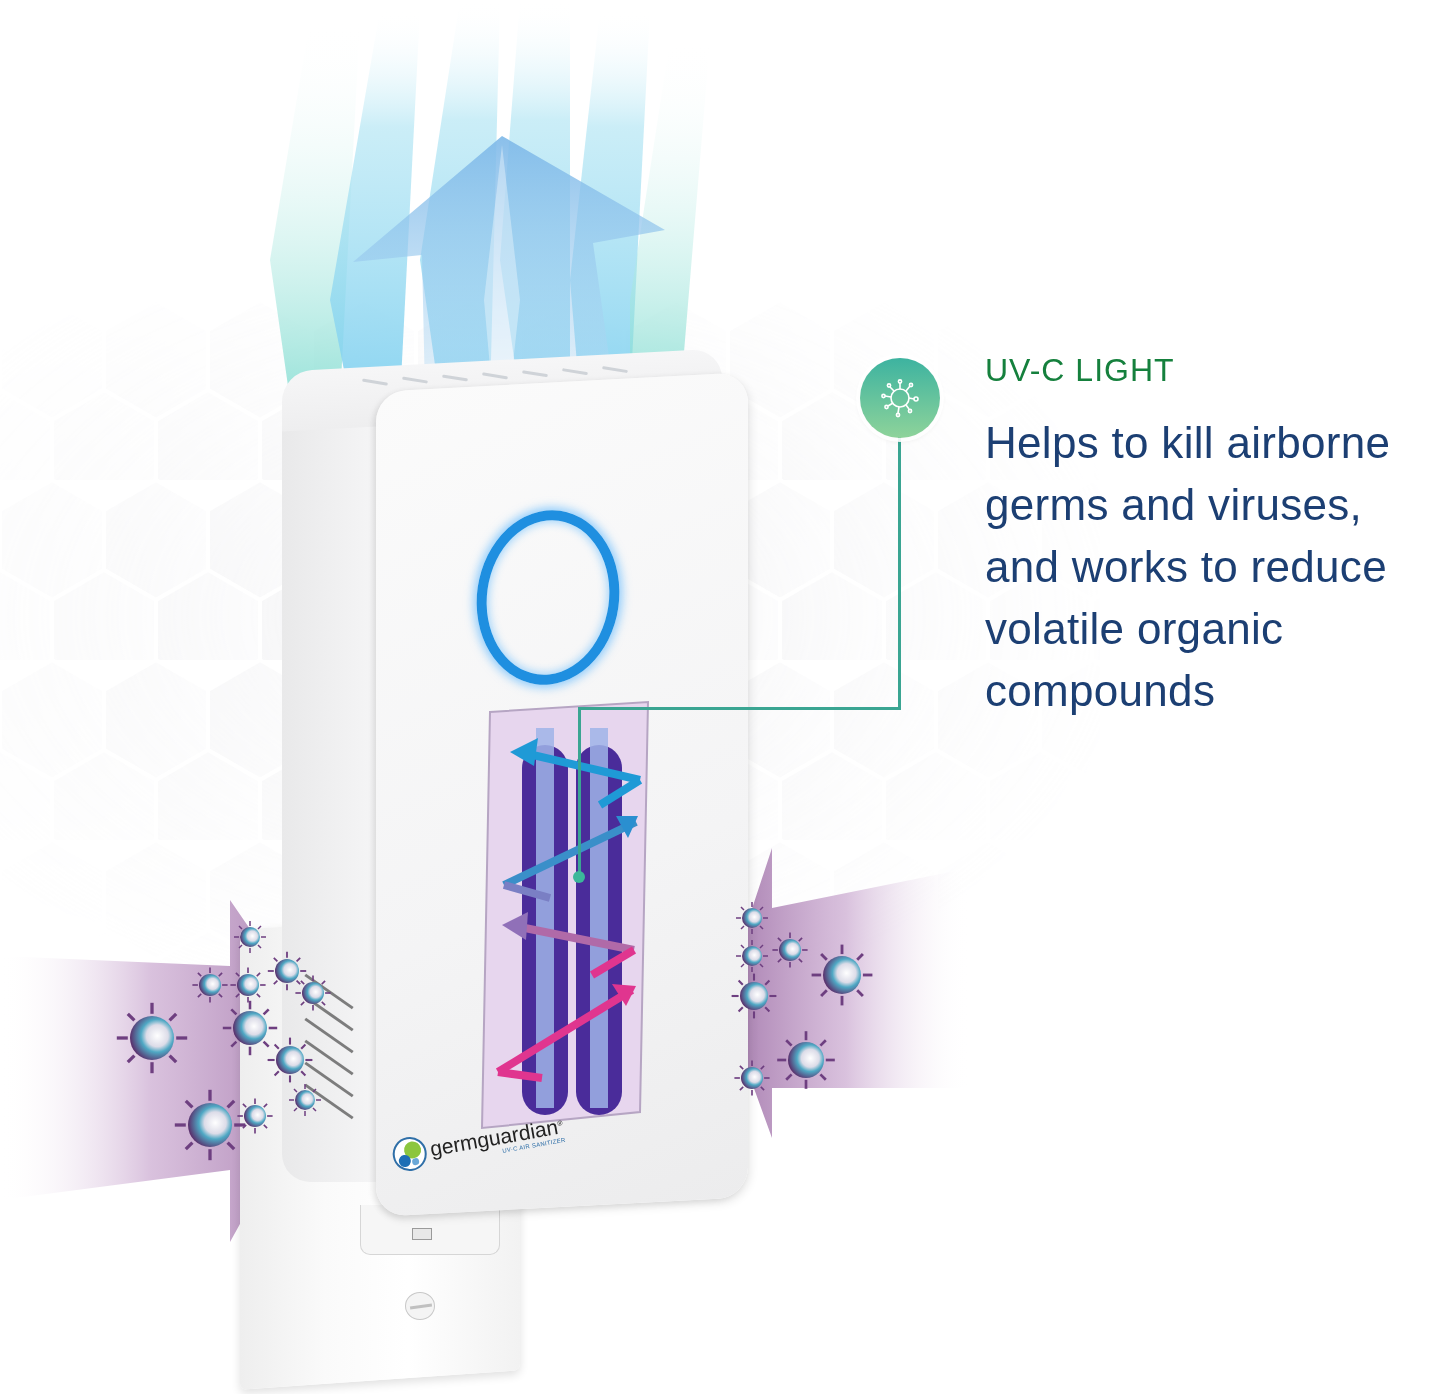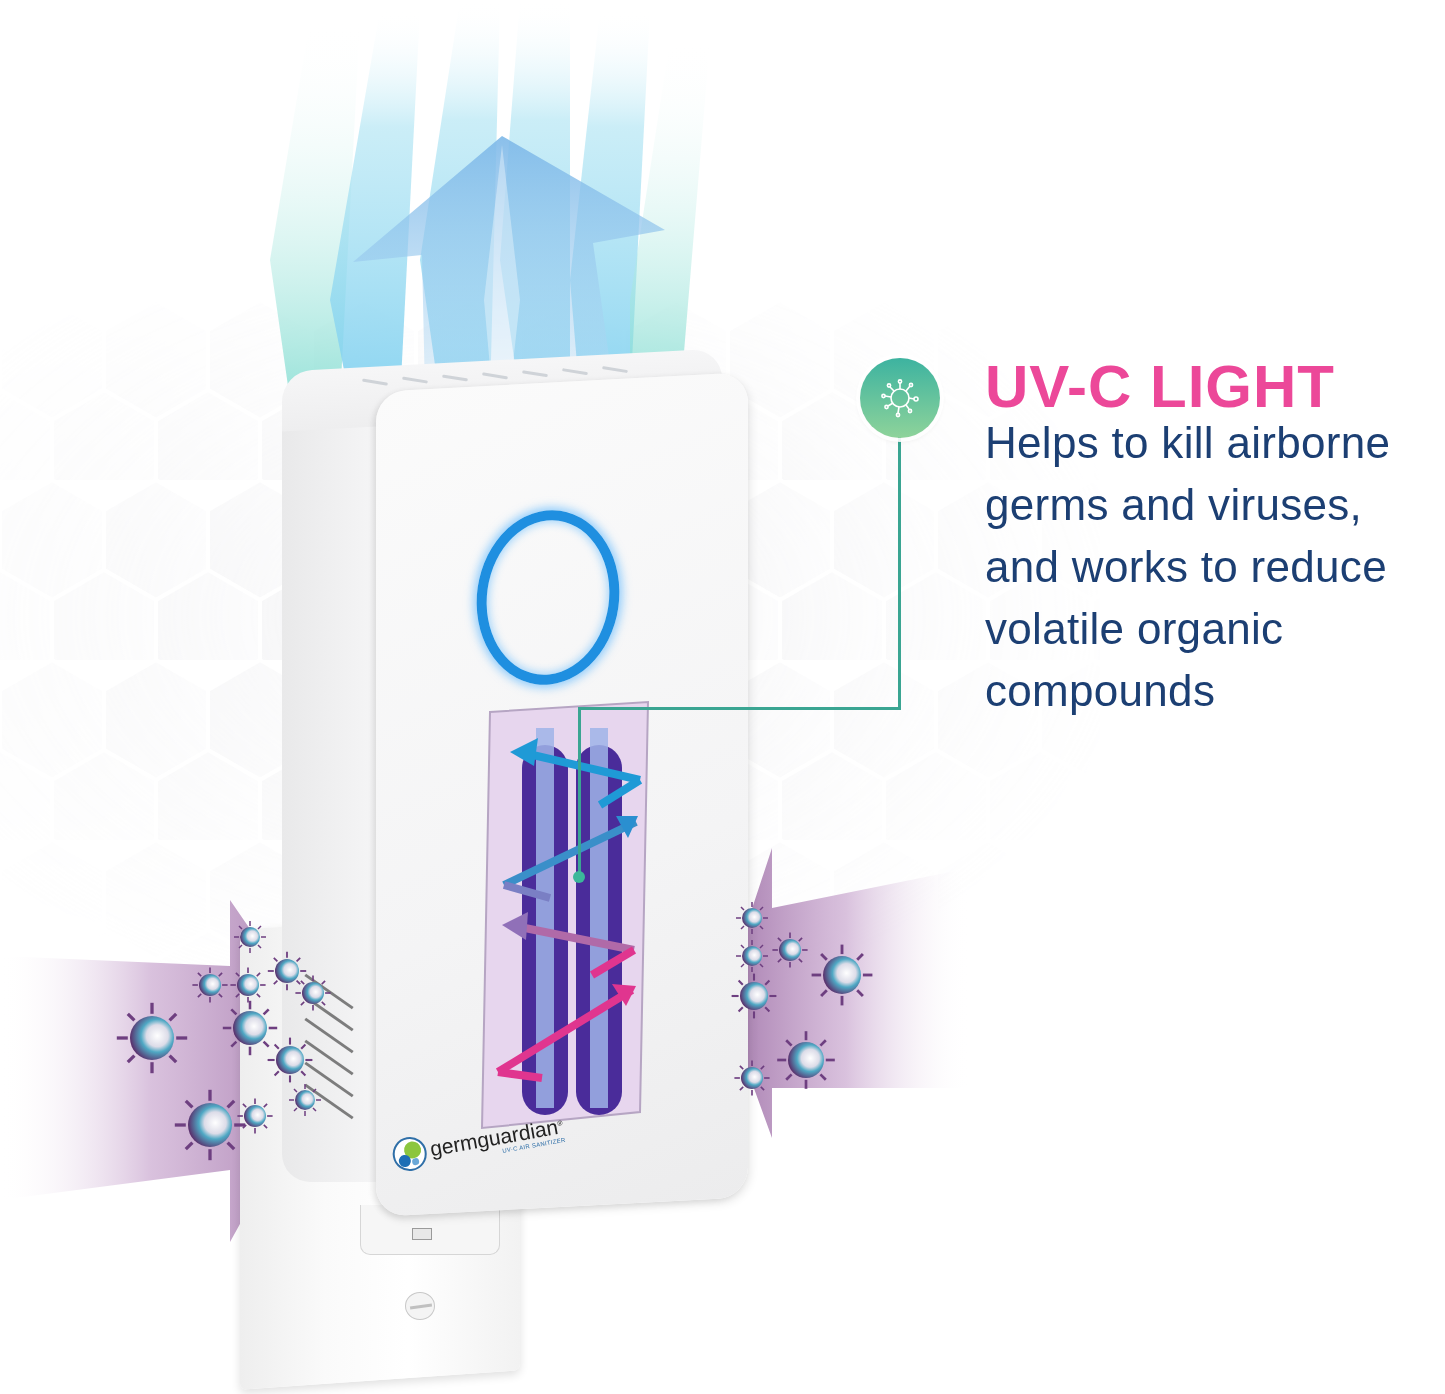--- a/index.html
+++ b/index.html
@@ -76,22 +76,22 @@
 
   .feature-icon {
     position: absolute; left: 860px; top: 358px; width: 80px; height: 80px; border-radius: 50%;
     background: linear-gradient(180deg, #3db3a0 0%, #8ed39a 100%);
     box-shadow: 0 0 0 4px rgba(255,255,255,0.9), 0 2px 6px rgba(0,0,0,0.12);
     display: flex; align-items: center; justify-content: center;
   }
 
   .feature-title {
     position: absolute; left: 985px; top: 352px;
-    font-family: "Liberation Sans", sans-serif; font-weight: 700; font-size: 60px;
-    color: #ec4899; letter-spacing: 1px; white-space: nowrap;
+    font-family: "Liberation Sans", sans-serif; font-weight: 400; font-size: 32px;
+    color: #15803d; letter-spacing: 1px; white-space: nowrap;
   }
   .feature-desc {
     position: absolute; left: 985px; top: 412px; width: 470px;
     font-family: "Liberation Sans", sans-serif; font-weight: 400; font-size: 44px; line-height: 62px;
     color: #1c3f73; letter-spacing: 0.3px;
   }
   .feature-desc span { display: block; white-space: nowrap; }
 
   
   .brand { position: absolute; left: 393px; top: 1140px; transform: rotate(-10deg); transform-origin: left center; display: flex; align-items: center; }

